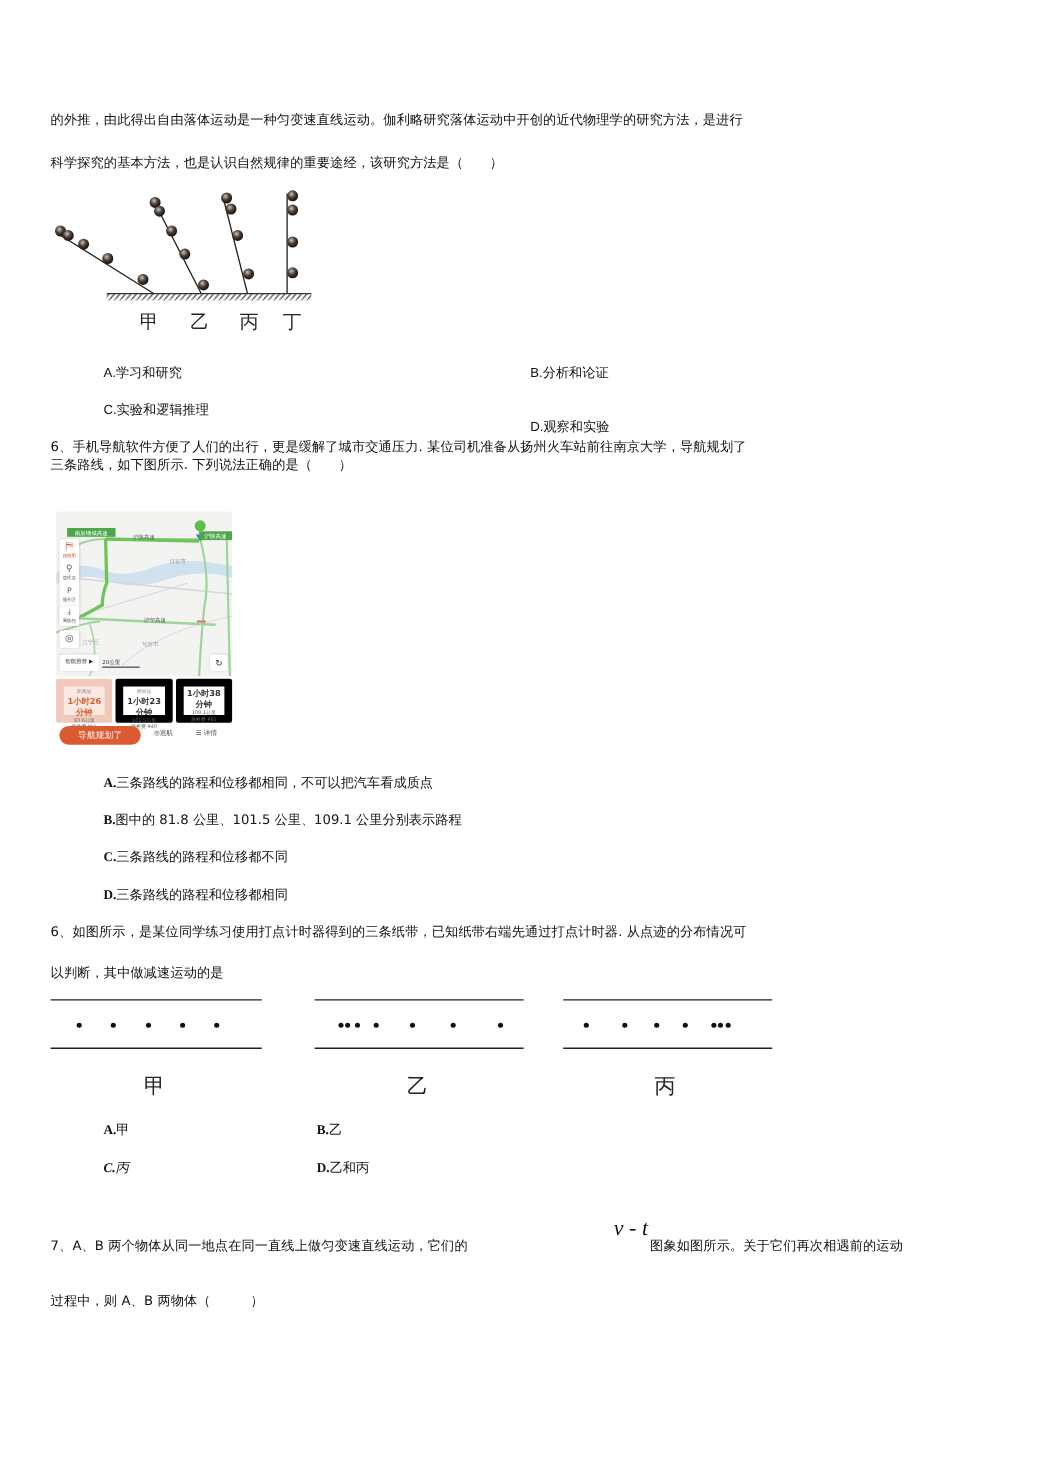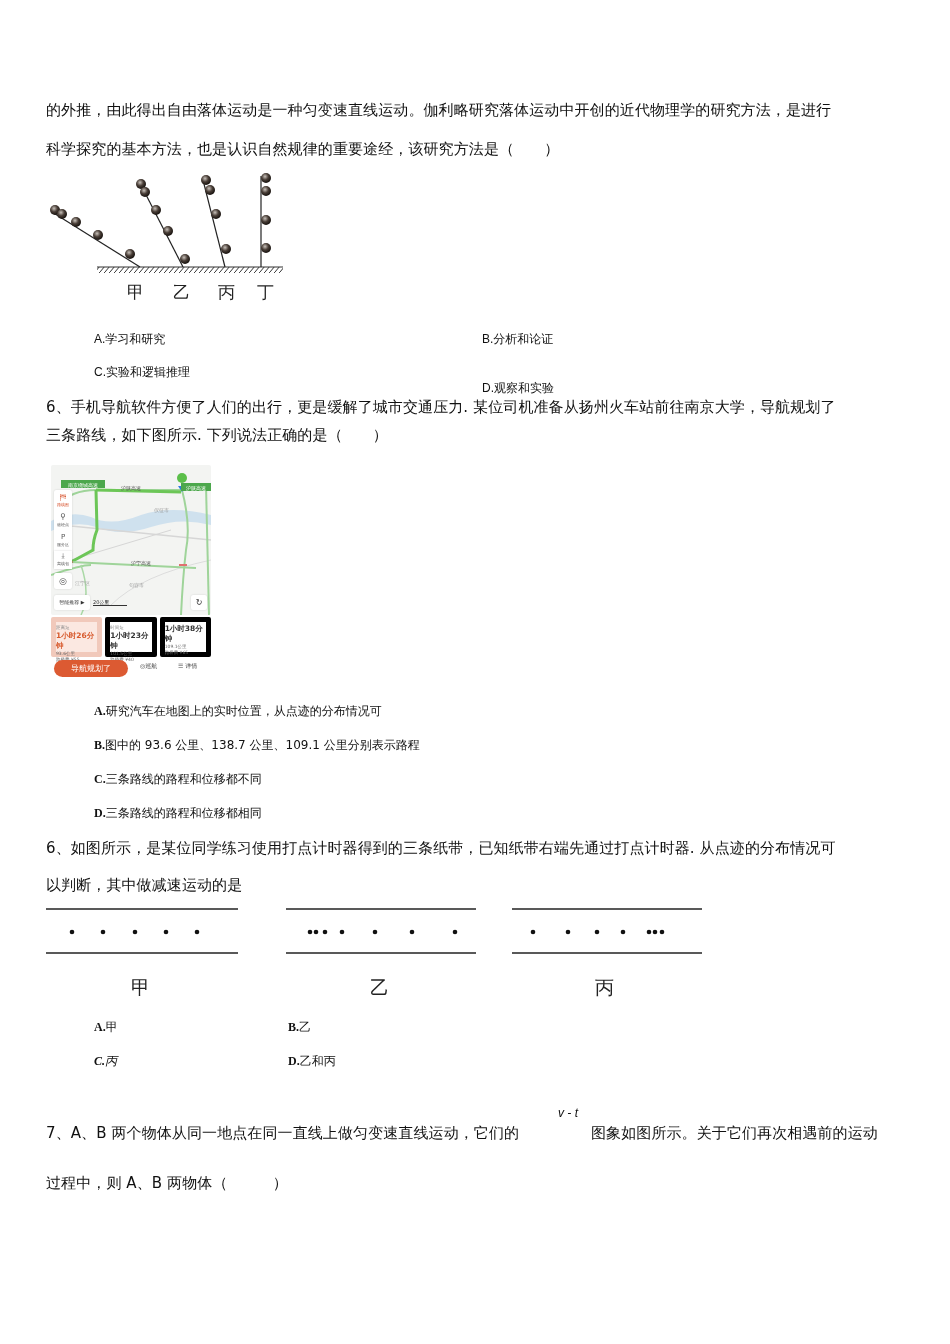--- a/index.html
+++ b/index.html
@@ -1,34 +1,34 @@
 <!DOCTYPE html>
 <html><head>
 <meta charset="utf-8">
 <style>
   html, body { margin: 0; padding: 0; background: #ffffff; }
   body { width: 950px; height: 1344px; position: relative; overflow: hidden;
          font-family: "DejaVu Sans", "Liberation Sans", sans-serif; color: #111; }
-  .line { position: absolute; left: 46px; font-size: 15px; white-space: nowrap; letter-spacing: 0.1px; }
+  .line { position: absolute; left: 46px; font-size: 12px; white-space: nowrap; letter-spacing: 0.1px; }
   .opt { position: absolute; font-size: 12px; white-space: nowrap; margin-left: 48px; }
   .opt .lbl { font-family: "Liberation Serif", "DejaVu Serif", serif; font-weight: bold; }
   .opt .lbl2 { font-family: "Liberation Sans", sans-serif; }
   .fig { position: absolute; }
   .cap { font-family: "DejaVu Serif", "Liberation Serif", serif; font-size: 18px; color: #222; position: absolute; }
   .map { position: absolute; left: 51px; top: 465px; width: 160px; height: 150px; background: #f3f4f2; overflow: hidden; border-radius: 2px; }
   .map-card-row { position: absolute; left: 51px; top: 617px; width: 160px; height: 40px; display: flex; gap: 3px; }
-  .map-card { flex: 1; border: 5px solid #000000; border-radius: 2px; background: #fff; font-size: 7px; color: #333; padding-top: 2px; box-sizing: border-box; }
+  .map-card { flex: 1; border: 7px solid #000000; border-radius: 2px; background: #fff; text-align: center; font-size: 7px; color: #333; padding-top: 2px; box-sizing: border-box; }
   .map-card.active { background: #fbe8e1; border-color: #f1c9bb; }
   .map-card .small { font-size: 4.5px; color: #888; line-height: 7px; }
   .map-card .time { font-size: 7.5px; font-weight: bold; line-height: 10px; }
   .map-card.active .time { color: #d75a2d; }
   .map-card .meta { font-size: 4.5px; color: #666; line-height: 6px; }
   .nav-btn { position: absolute; left: 54px; top: 660px; width: 74px; height: 17px; border-radius: 9px; background: #dc5a32; color: #fff; font-size: 8px; text-align: center; line-height: 17px; }
   .nav-aux { position: absolute; top: 662px; font-size: 6px; color: #444; }
-  .vt { position: absolute; left: 558px; top: 1106px; font-family: Liberation Sans, sans-serif; font-style: italic; font-size: 12px; }
+  .vt { position: absolute; left: 558px; top: 1106px; font-family: Liberation Serif, serif; font-style: italic; font-size: 20px; }
 </style>
 </head>
 <body>
 
 <div class="line" style="top:101px;">的外推，由此得出自由落体运动是一种匀变速直线运动。伽利略研究落体运动中开创的近代物理学的研究方法，是进行</div>
 <div class="line" style="top:140px;">科学探究的基本方法，也是认识自然规律的重要途经，该研究方法是（　　）</div>
 
 <svg class="fig" style="left:40px;top:170px;" width="260" height="140" viewBox="0 0 260 140">
   <defs>
     <radialGradient id="ball" cx="40%" cy="35%" r="60%">
@@ -73,21 +73,21 @@
 <span class="cap" style="left:173px;top:281px;font-size:17px;">乙</span>
 <span class="cap" style="left:218px;top:281px;font-size:17px;">丙</span>
 <span class="cap" style="left:257px;top:281px;font-size:17px;">丁</span>
 
 <div class="opt" style="left:46px;top:331px;"><span class="lbl2">A.</span><span>学习和研究</span></div>
 <div class="opt" style="left:434px;top:331px;"><span class="lbl2">B.</span><span>分析和论证</span></div>
 <div class="opt" style="left:46px;top:364px;"><span class="lbl2">C.</span><span>实验和逻辑推理</span></div>
 <div class="opt" style="left:434px;top:380px;"><span class="lbl2">D.</span><span>观察和实验</span></div>
 
 <div class="line" style="top:398px;">6、手机导航软件方便了人们的出行，更是缓解了城市交通压力. 某位司机准备从扬州火车站前往南京大学，导航规划了</div>
-<div class="line" style="top:426px;text-align:right;">三条路线，如下图所示. 下列说法正确的是（　　）</div>
+<div class="line" style="top:414px;text-align:right;">三条路线，如下图所示. 下列说法正确的是（　　）</div>
 
 <div class="map">
   <svg width="160" height="150" viewBox="0 0 160 150">
 
     <path d="M0 56 Q20 45 40 52 Q60 62 90 50 Q120 40 160 50 L160 60 Q130 52 100 62 Q70 72 45 62 Q25 55 0 66 Z" fill="#cfe1ee"></path>
 
     <path d="M10 60 L160 75" stroke="#d6d6d6" stroke-width="1.5" fill="none"></path>
     <path d="M20 95 L120 65" stroke="#d6d6d6" stroke-width="1" fill="none"></path>
     <path d="M60 140 Q90 110 160 95" stroke="#dcdcdc" stroke-width="1" fill="none"></path>
 
@@ -148,22 +148,22 @@
     <div class="small"></div>
     <div class="time">1小时38分钟</div>
     <div class="meta">109.1公里</div>
     <div class="meta">路桥费 ¥65</div>
   </div>
 </div>
 <div class="nav-btn">导航规划了</div>
 <div class="nav-aux" style="left:140px;">◎巡航</div>
 <div class="nav-aux" style="left:178px;">☰ 详情</div>
 
-<div class="opt" style="left:46px;top:703px;"><span class="lbl">A.</span><span>研究汽车在地图上的实时位置，从点迹的分布情况可</span></div>
-<div class="opt" style="left:46px;top:737px;"><span class="lbl">B.</span><span>图中的 93.6 公里、138.7 公里、109.1 公里分别表示路程</span></div>
+<div class="opt" style="left:46px;top:703px;"><span class="lbl">A.</span><span>三条路线的路程和位移都相同，不可以把汽车看成质点</span></div>
+<div class="opt" style="left:46px;top:737px;"><span class="lbl">B.</span><span>图中的 81.8 公里、101.5 公里、109.1 公里分别表示路程</span></div>
 <div class="opt" style="left:46px;top:771px;"><span class="lbl">C.</span><span>三条路线的路程和位移都不同</span></div>
 <div class="opt" style="left:46px;top:805px;"><span class="lbl">D.</span><span>三条路线的路程和位移都相同</span></div>
 
 <div class="line" style="top:839px;">6、如图所示，是某位同学练习使用打点计时器得到的三条纸带，已知纸带右端先通过打点计时器. 从点迹的分布情况可</div>
 <div class="line" style="top:876px;">以判断，其中做减速运动的是</div>
 
 <svg class="fig" style="left:40px;top:900px;" width="680" height="60" viewBox="0 0 680 60">
   <g stroke="#222" stroke-width="1.3">
     <line x1="6" y1="9" x2="198" y2="9"></line>
       <line x1="6" y1="53" x2="198" y2="53"></line>

